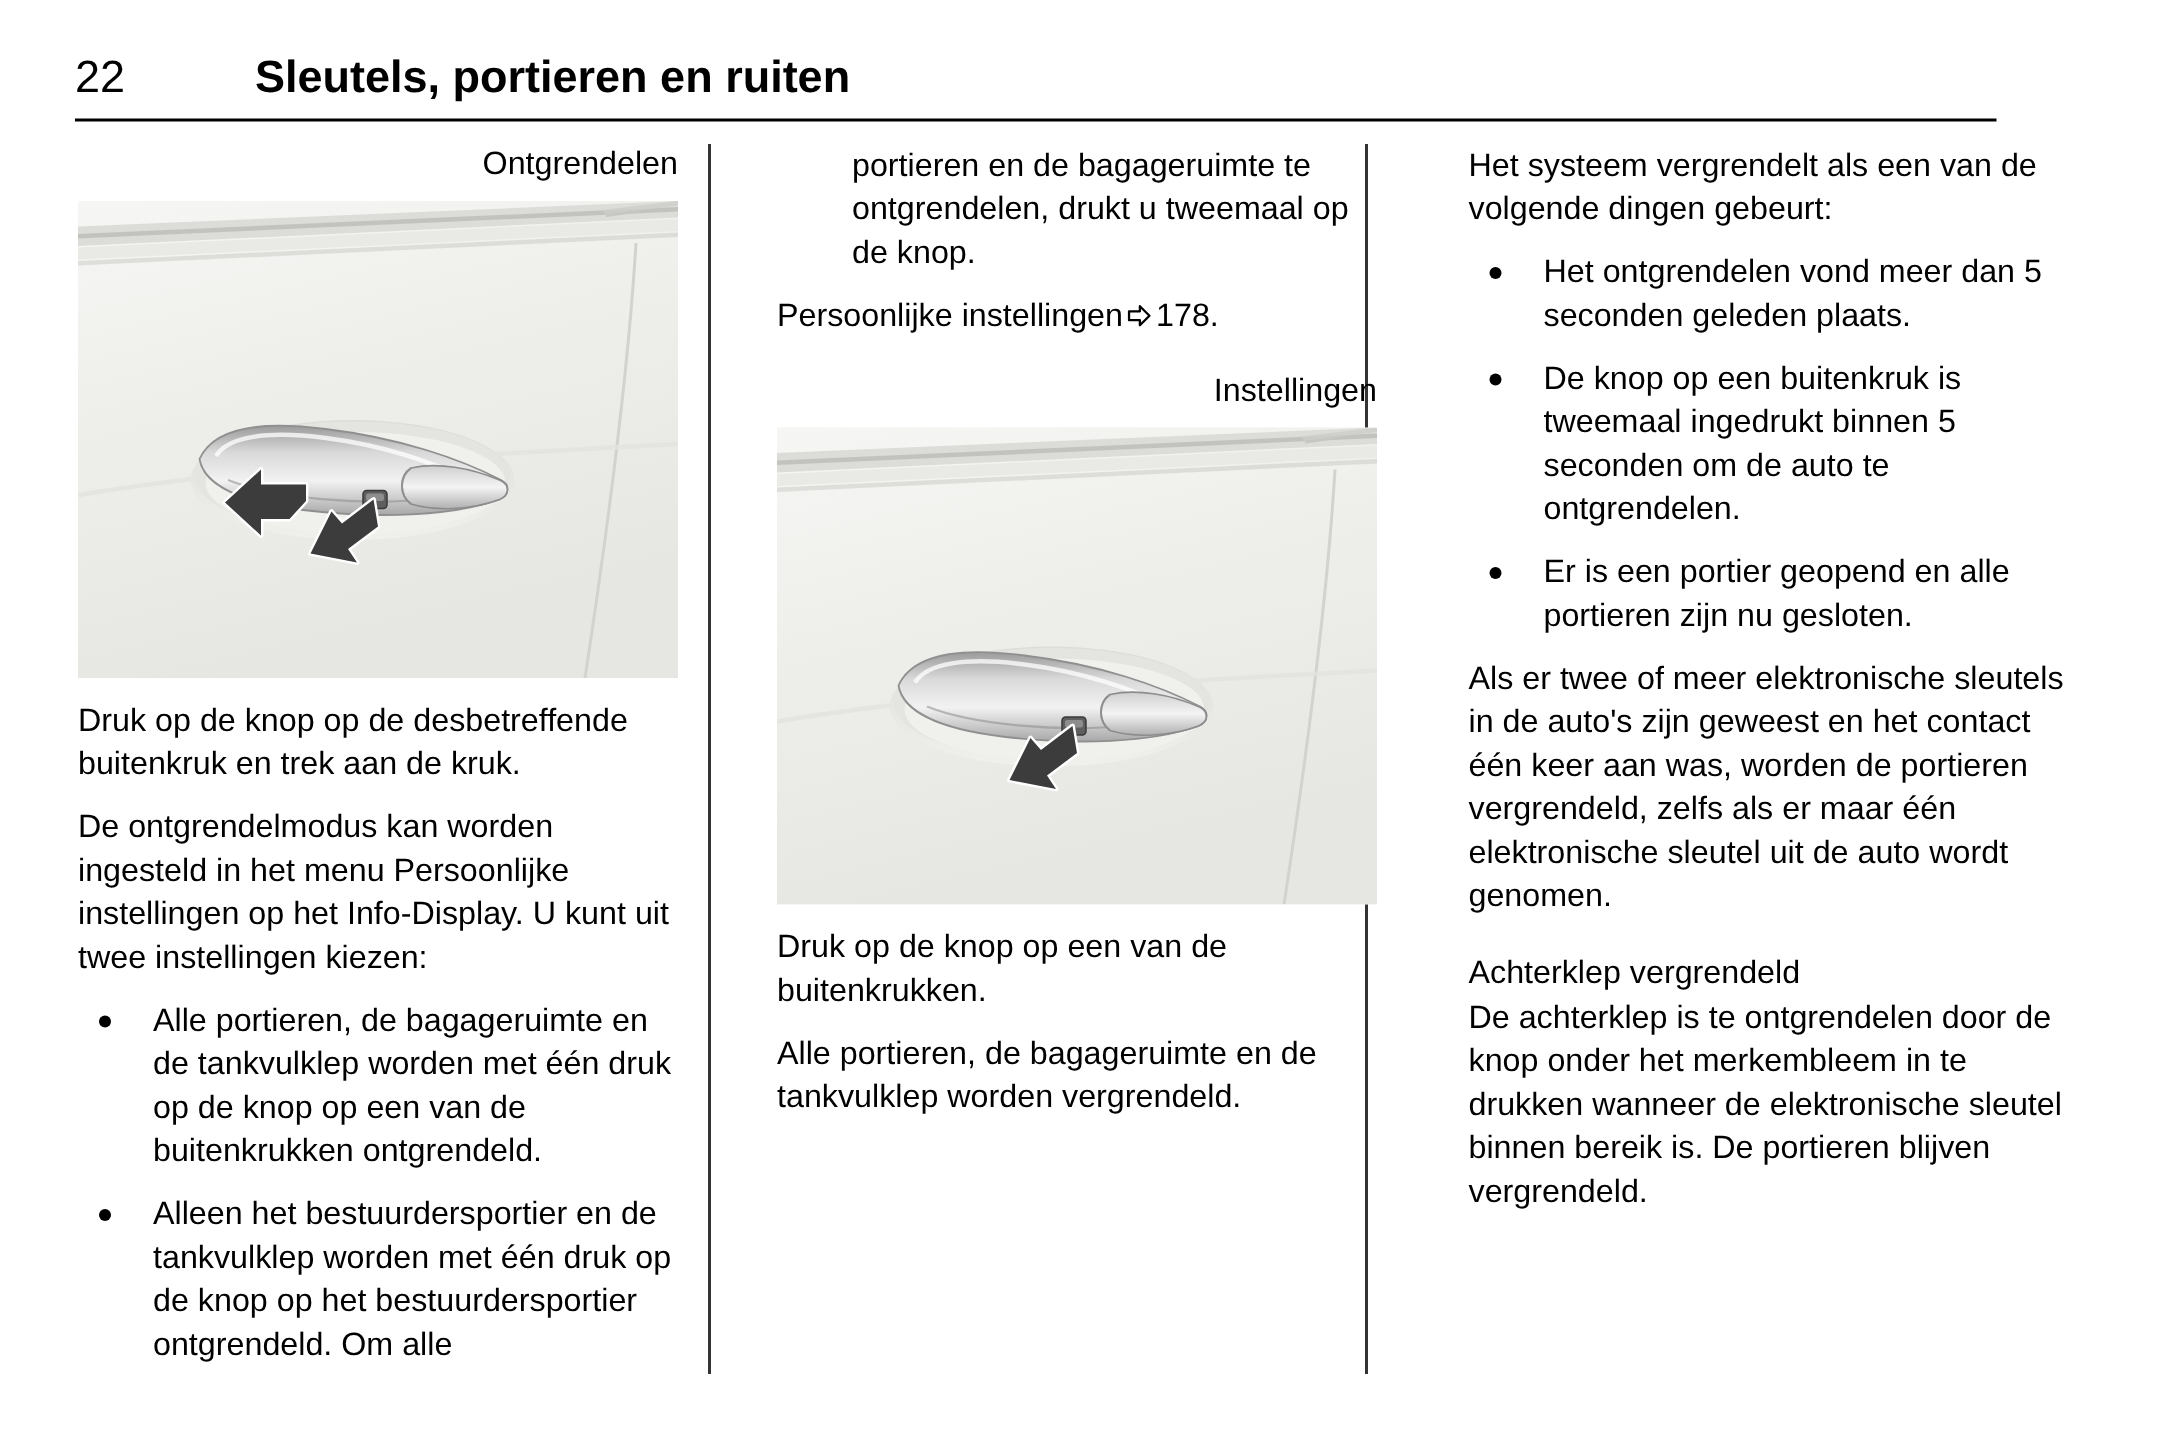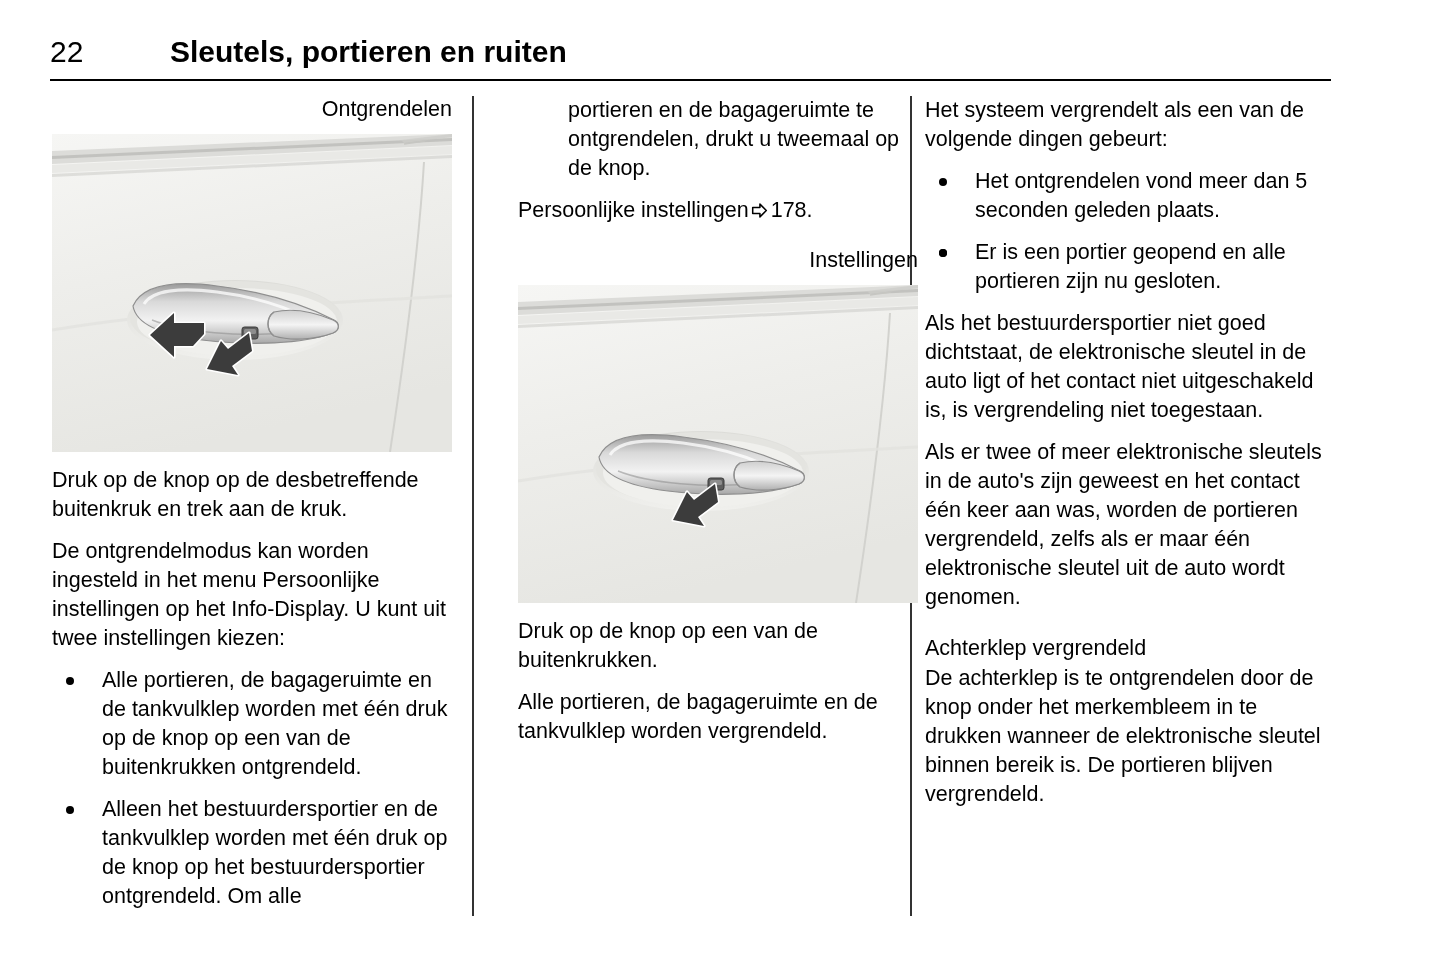--- a/index.html
+++ b/index.html
@@ -66,21 +66,21 @@
   #divider-2 { left: 910px; }
 
   
   .column {
     position: absolute;
     top: 96px;
     width: 400px;
   }
   #col-1 { left: 52px; }
   #col-2 { left: 497px; margin-left: 21px; }
-  #col-3 { left: 925px; }
+  #col-3 { left: 979px; }
 
   
   h2.section-heading {
     margin: 0 0 11px 0;
     font-size: 21.5px;
     font-weight: 400;
     line-height: 27px;
     text-align: right;
   }
   h3.sub-heading {
@@ -334,28 +334,28 @@
 
     <p class="body-text">Het systeem vergrendelt als een van de volgende dingen gebeurt:</p>
 
     <ul class="bullet-list">
       <li>
         <span class="bullet-dot"></span>
         <span>Het ontgrendelen vond meer dan 5 seconden geleden plaats.</span>
       </li>
       <li>
         <span class="bullet-dot"></span>
+        <span>De knop op een buitenkruk is tweemaal ingedrukt binnen 5 seconden om de auto te ontgrendelen.</span>
       </li>
       <li>
         <span class="bullet-dot"></span>
         <span>Er is een portier geopend en alle portieren zijn nu gesloten.</span>
       </li>
     </ul>
 
-    <p class="body-text">Als het bestuurdersportier niet goed dichtstaat, de elektronische sleutel in de auto ligt of het contact niet uitgeschakeld is, is vergrendeling niet toegestaan.</p>
 
     <p class="body-text">Als er twee of meer elektronische sleutels in de auto's zijn geweest en het contact één keer aan was, worden de portieren vergrendeld, zelfs als er maar één elektronische sleutel uit de auto wordt genomen.</p>
 
     <h3 class="sub-heading" style="margin-top:22px;">Achterklep vergrendeld</h3>
 
     <p class="body-text">De achterklep is te ontgrendelen door de knop onder het merkembleem in te drukken wanneer de elektronische sleutel binnen bereik is. De portieren blijven vergrendeld.</p>
 
   </div>
 
 </div>

